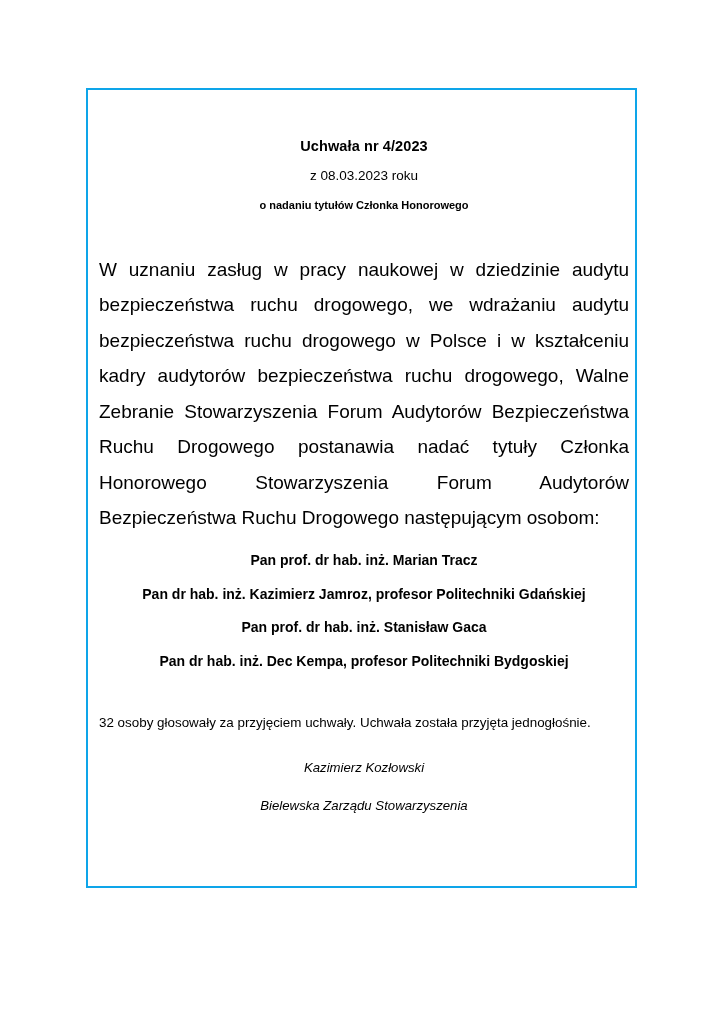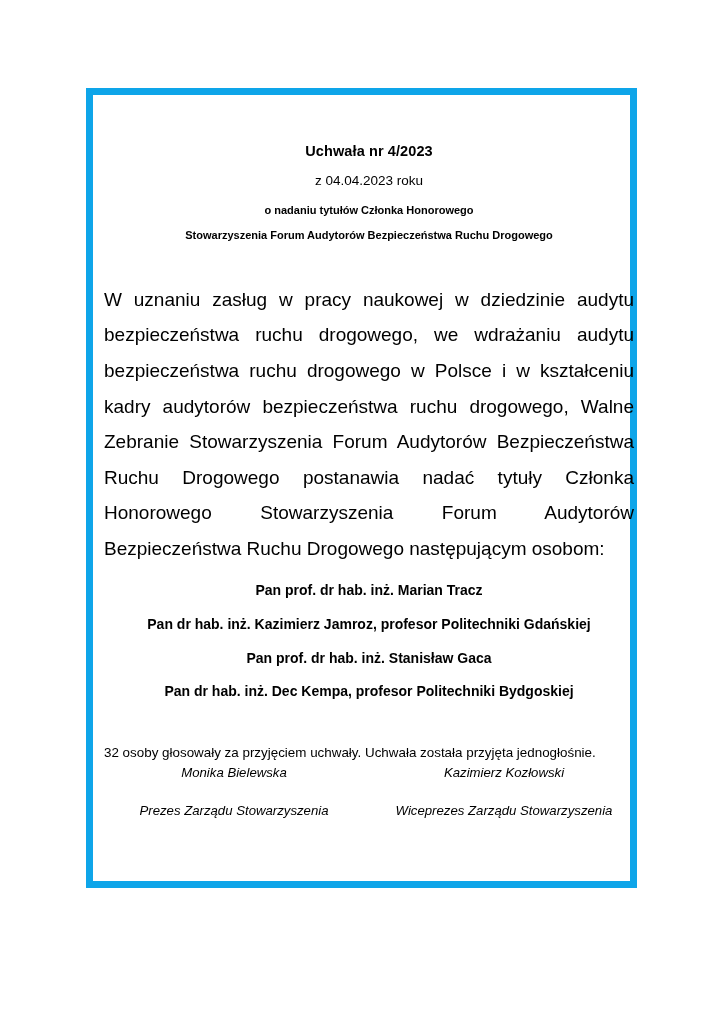--- a/index.html
+++ b/index.html
@@ -18,21 +18,21 @@
     overflow: hidden;
   }
 
   
   .page-frame {
     position: absolute;
     left: 86px;
     top: 88px;
     width: 551px;
     height: 800px;
-    border: 7px solid #0ea5e9;
+    border: 2px solid #0ea5e9;
     background: #ffffff;
   }
 
   .frame-inner {
     position: absolute;
     left: 6px;
     top: 0;
     width: 540px;
     height: 100%;
     padding-top: 48px;
@@ -129,42 +129,37 @@
   }
 </style>
 </head>
 <body>
 
 <div class="page-frame">
   <div class="frame-inner">
 
     <div class="doc-title">Uchwała nr 4/2023</div>
 
-    <div class="doc-date">z 04.04.2023 roku</div>
+    <div class="doc-date">z 08.03.2023 roku</div>
 
     <div class="doc-subtitle">o nadaniu tytułów Członka Honorowego</div>
 
-    <div class="doc-subtitle second">Stowarzyszenia Forum Audytorów Bezpieczeństwa Ruchu Drogowego</div>
 
     <p class="body-para">W uznaniu zasług w pracy naukowej w dziedzinie audytu bezpieczeństwa ruchu drogowego, we wdrażaniu audytu bezpieczeństwa ruchu drogowego w Polsce i w kształceniu kadry audytorów bezpieczeństwa ruchu drogowego, Walne Zebranie Stowarzyszenia Forum Audytorów Bezpieczeństwa Ruchu Drogowego postanawia nadać tytuły Członka Honorowego Stowarzyszenia Forum Audytorów Bezpieczeństwa Ruchu Drogowego następującym osobom:</p>
 
     <ul class="names-list">
       <li>Pan prof. dr hab. inż. Marian Tracz</li>
       <li>Pan dr hab. inż. Kazimierz Jamroz, profesor Politechniki Gdańskiej</li>
       <li>Pan prof. dr hab. inż. Stanisław Gaca</li>
       <li>Pan dr hab. inż. Dec Kempa, profesor Politechniki Bydgoskiej</li>
     </ul>
 
     <p class="vote-result">32 osoby głosowały za przyjęciem uchwały. Uchwała została przyjęta jednogłośnie.</p>
 
   </div>
 
   <div class="signatures">
     <div class="sig-col">
-      <div class="sig-name">Monika Bielewska</div>
-      <div class="sig-role">Prezes Zarządu Stowarzyszenia</div>
-    </div>
-    <div class="sig-col">
       <div class="sig-name">Kazimierz Kozłowski</div>
-      <div class="sig-role">Wiceprezes Zarządu Stowarzyszenia</div>
+      <div class="sig-role">Bielewska Zarządu Stowarzyszenia</div>
     </div>
   </div>
 </div>
 
 </body></html>

